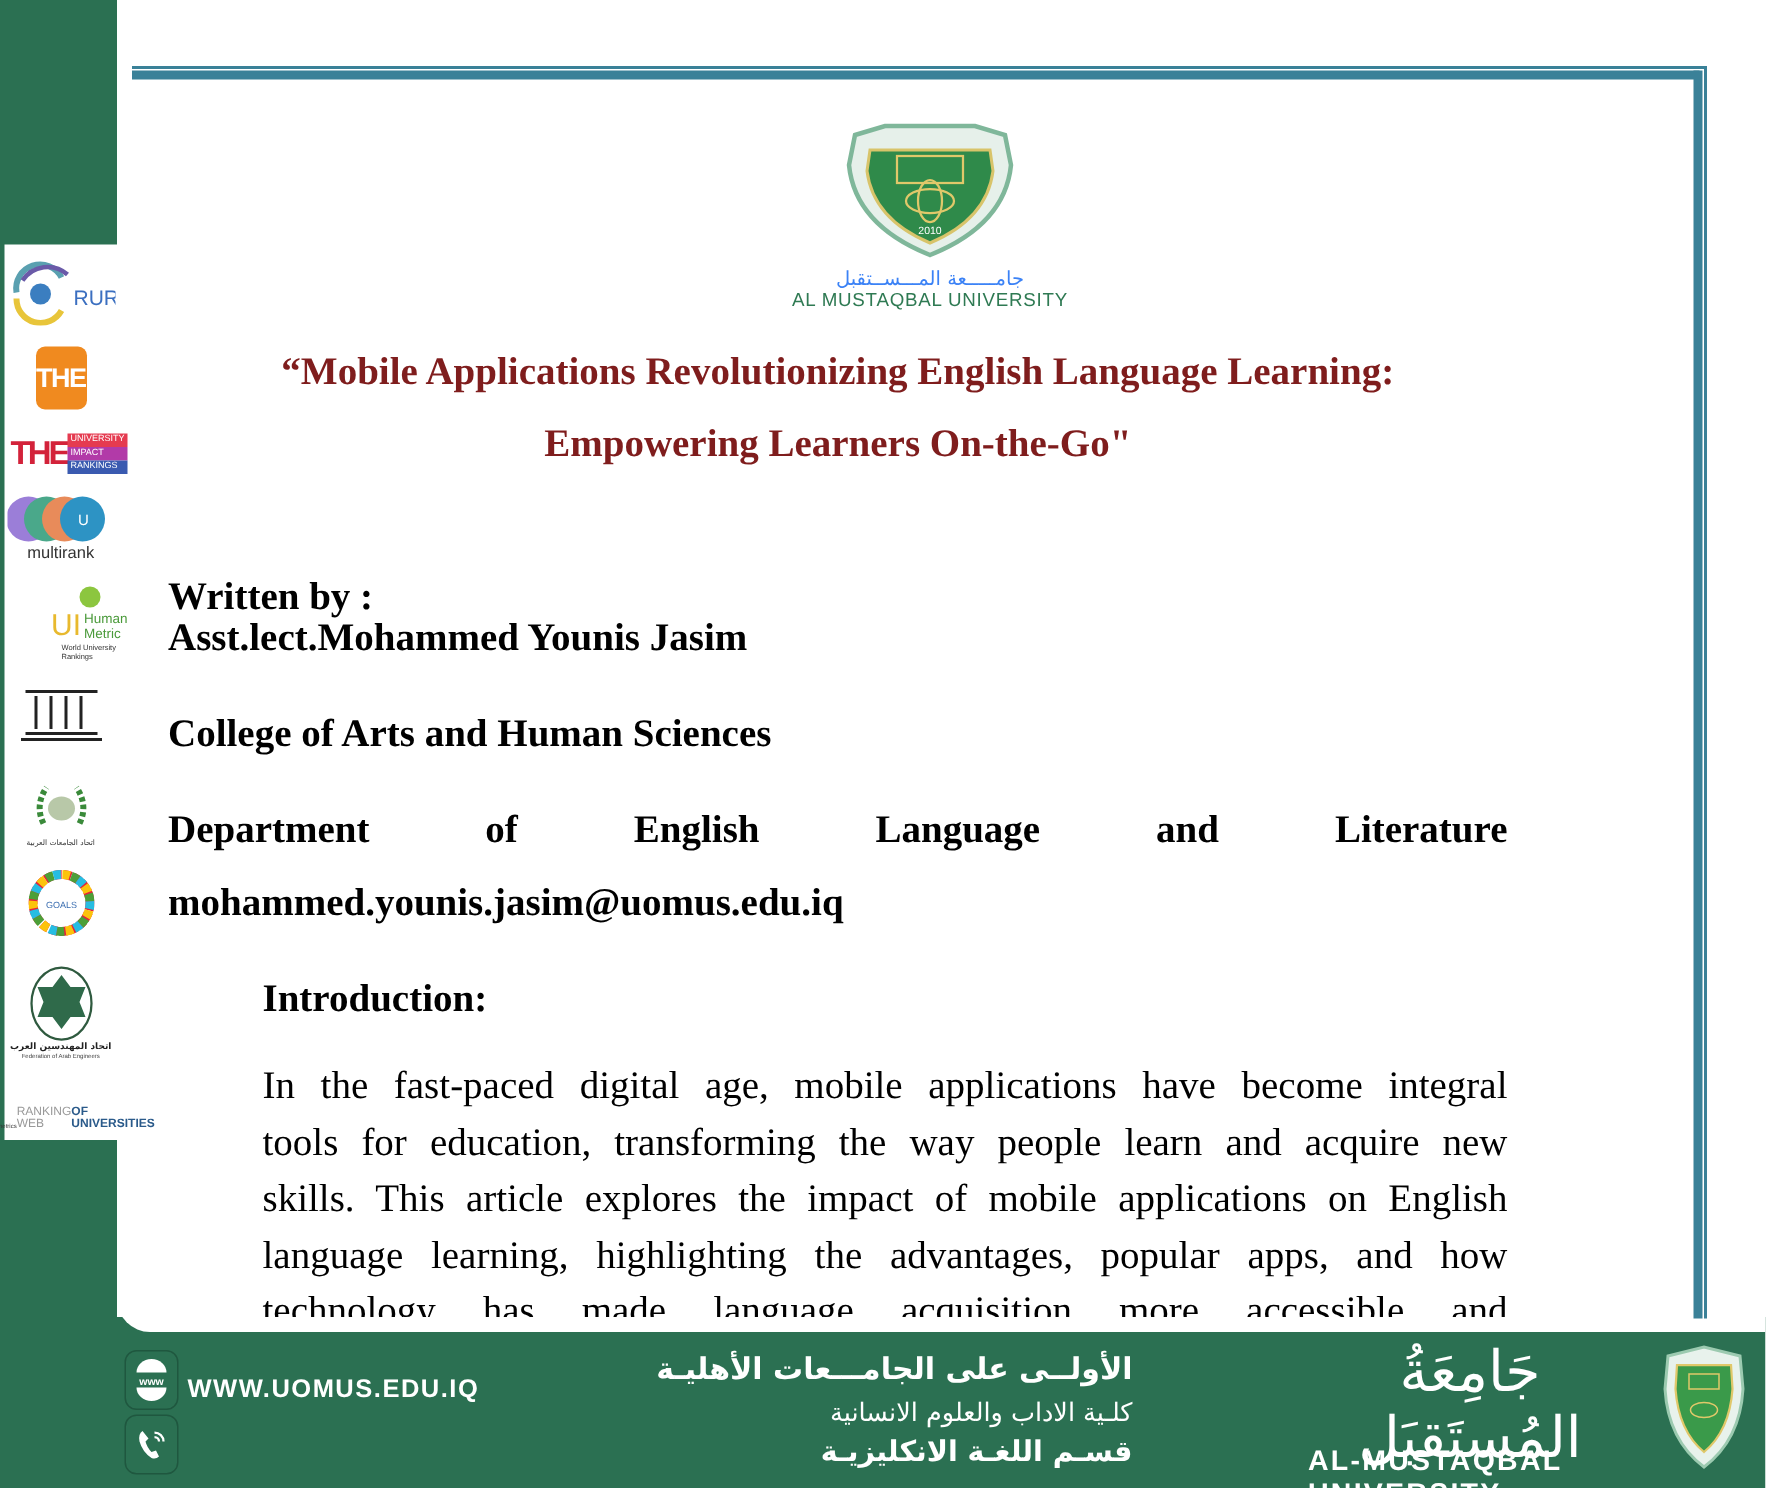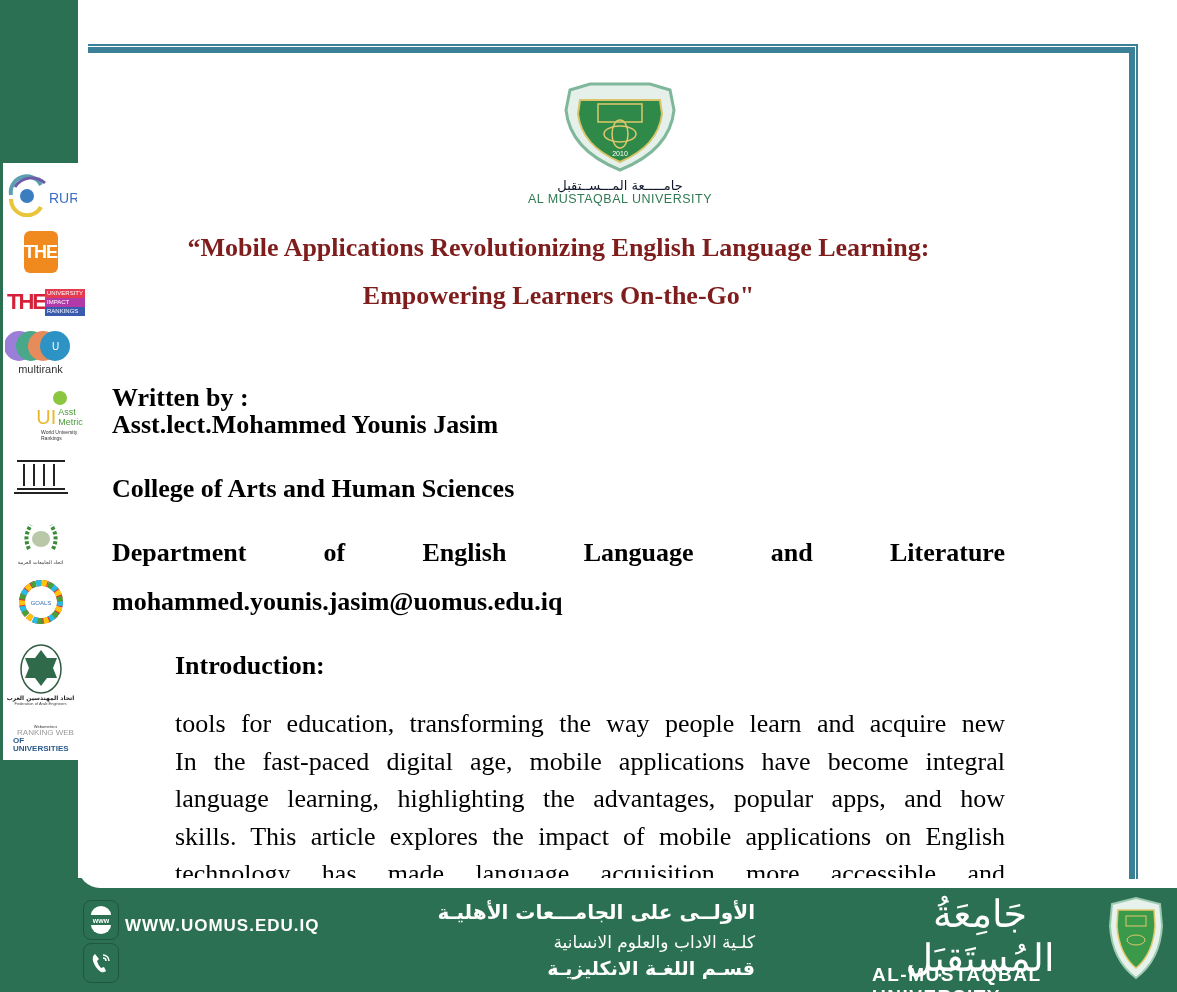--- a/index.html
+++ b/index.html
@@ -19,21 +19,21 @@
       background: #ffffff;
     }
     .rank-logo { position: absolute; left: 0; width: 75px; display: flex; align-items: center; justify-content: center; }
 
     .frame-top { position: absolute; left: 88px; top: 44px; width: 1050px; height: 2px; background: #3a8198; }
     .frame-top2 { position: absolute; left: 88px; top: 47px; width: 1045px; height: 6px; background: #3a8198; }
     .frame-right { position: absolute; left: 1129px; top: 47px; width: 6px; height: 832px; background: #3a8198; }
     .frame-right2 { position: absolute; left: 1136px; top: 44px; width: 2px; height: 835px; background: #3a8198; }
 
     .uni-logo { position: absolute; left: 490px; top: 80px; width: 260px; height: 130px; text-align: center; }
-    .uni-logo .ar { font-family: "DejaVu Sans", sans-serif; font-size: 13px; color: #0f172a; margin-top: 2px; letter-spacing: 2px; }
+    .uni-logo .ar { font-family: "DejaVu Sans", sans-serif; font-size: 13px; color: #3b82f6; margin-top: 2px; letter-spacing: 2px; }
     .uni-logo .en { font-family: "Liberation Sans", sans-serif; font-size: 12.5px; color: #2f7a53; letter-spacing: 0.5px; line-height: 12px; }
 
     .title { position: absolute; left: 112px; width: 893px; text-align: center; font-weight: bold; font-size: 26px; color: #7f1d1d; }
     .t1 { top: 233px; }
     .t2 { top: 281px; }
 
     .meta { position: absolute; left: 112px; font-weight: bold; font-size: 26px; color: #000; }
     .dept { position: absolute; left: 112px; top: 538px; width: 893px; font-weight: bold; font-size: 26px; display: flex; justify-content: space-between; }
 
     .intro-h { position: absolute; left: 175px; top: 651px; font-weight: bold; font-size: 26px; }
@@ -88,21 +88,21 @@
     </svg>
     <span style="font-family:'Liberation Sans',sans-serif;font-size:11px;color:#333;">multirank</span>
   </div>
   <div class="rank-logo" style="top:224px;height:56px;flex-direction:column;padding-left:38px;">
     <svg width="16" height="16">
         <circle cx="8" cy="8" r="7" fill="#8cc63f"></circle>
       </svg>
     <span style="display:flex;align-items:center;gap:2px;">
       <span style="color:#e8b92e;font-family:'Liberation Sans',sans-serif;font-size:20px;">UI</span>
       <span style="display:flex;flex-direction:column;color:#4a9a3a;font-family:'Liberation Sans',sans-serif;font-size:9px;line-height:10px;">
-        <span>Asst</span>
+        <span>Human</span>
         <span>Metric</span>
       </span>
     </span>
     <span style="font-family:'Liberation Sans',sans-serif;font-size:5px;color:#333;">World University Rankings</span>
   </div>
   <div class="rank-logo" style="top:293px;height:42px;">
     <svg width="56" height="38" viewBox="0 0 56 38">
       <rect x="4" y="2" width="48" height="2" fill="#222"></rect>
       <rect x="10" y="6" width="2" height="22" fill="#222"></rect>
       <rect x="20" y="6" width="2" height="22" fill="#222"></rect>
@@ -131,21 +131,21 @@
     </svg>
   </div>
   <div class="rank-logo" style="top:474px;height:76px;flex-direction:column;">
     <svg width="44" height="50" viewBox="0 0 44 50">
       <ellipse cx="22" cy="25" rx="20" ry="24" fill="none" stroke="#2f5a3f" stroke-width="1.5"></ellipse>
       <polygon points="22,6 28,14 38,14 34,24 38,34 28,34 22,42 16,34 6,34 10,24 6,14 16,14" fill="#2f6a4a"></polygon>
     </svg>
     <span style="font-family:'DejaVu Sans',sans-serif;font-size:6px;font-weight:bold;color:#222;">اتحاد المهندسين العرب</span>
     <span style="font-family:'Liberation Sans',sans-serif;font-size:4px;color:#444;">Federation of Arab Engineers</span>
   </div>
-  <div class="rank-logo" style="top:560px;height:30px;flex-direction:column;align-items:center;padding-left:10px;">
+  <div class="rank-logo" style="top:560px;height:30px;flex-direction:row;align-items:flex-end;padding-left:10px;">
     <span style="font-family:'Liberation Sans',sans-serif;font-size:4px;color:#333;">Webometrics</span>
     <span style="font-family:'Liberation Sans',sans-serif;font-size:8px;color:#999;line-height:8px;">RANKING WEB</span>
     <span style="font-family:'Liberation Sans',sans-serif;font-size:8px;color:#2a5a8a;line-height:8px;font-weight:bold;">OF UNIVERSITIES</span>
   </div>
 </div>
 
 <div class="frame-top"></div>
 <div class="frame-top2"></div>
 <div class="frame-right"></div>
 <div class="frame-right2"></div>
@@ -174,24 +174,24 @@
   <span>of</span>
   <span>English</span>
   <span>Language</span>
   <span>and</span>
   <span>Literature</span>
 </div>
 <div class="meta" style="top:587px;">mohammed.younis.jasim@uomus.edu.iq</div>
 
 <div class="intro-h">Introduction:</div>
 <div class="intro-p">
+  <span>In the fast-paced digital age, mobile applications have become integral</span>
   <span>tools for education, transforming the way people learn and acquire new</span>
-  <span>In the fast-paced digital age, mobile applications have become integral</span>
+  <span>skills. This article explores the impact of mobile applications on English</span>
   <span>language learning, highlighting the advantages, popular apps, and how</span>
-  <span>skills. This article explores the impact of mobile applications on English</span>
   <span>technology has made language acquisition more accessible and</span>
 </div>
 
 <div class="footer-icon-box" style="left:83px;top:900px;">
   <svg width="26" height="30" viewBox="0 0 26 30">
     <path d="M3 10 A10 9 0 0 1 23 10 Z" fill="#fff"></path>
     <path d="M3 20 A10 9 0 0 0 23 20 Z" fill="#fff"></path>
     <text x="13" y="18" font-size="7" fill="#fff" text-anchor="middle" font-family="Liberation Sans, sans-serif" font-weight="bold">www</text>
   </svg>
 </div>

